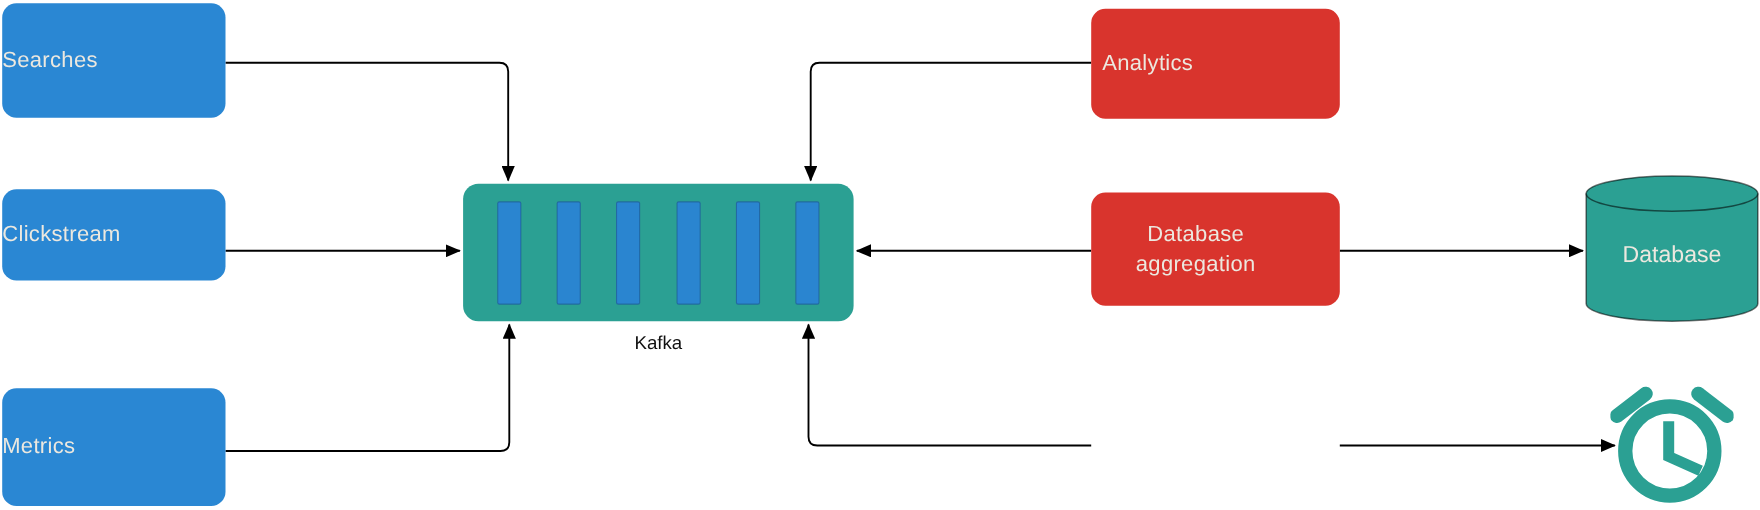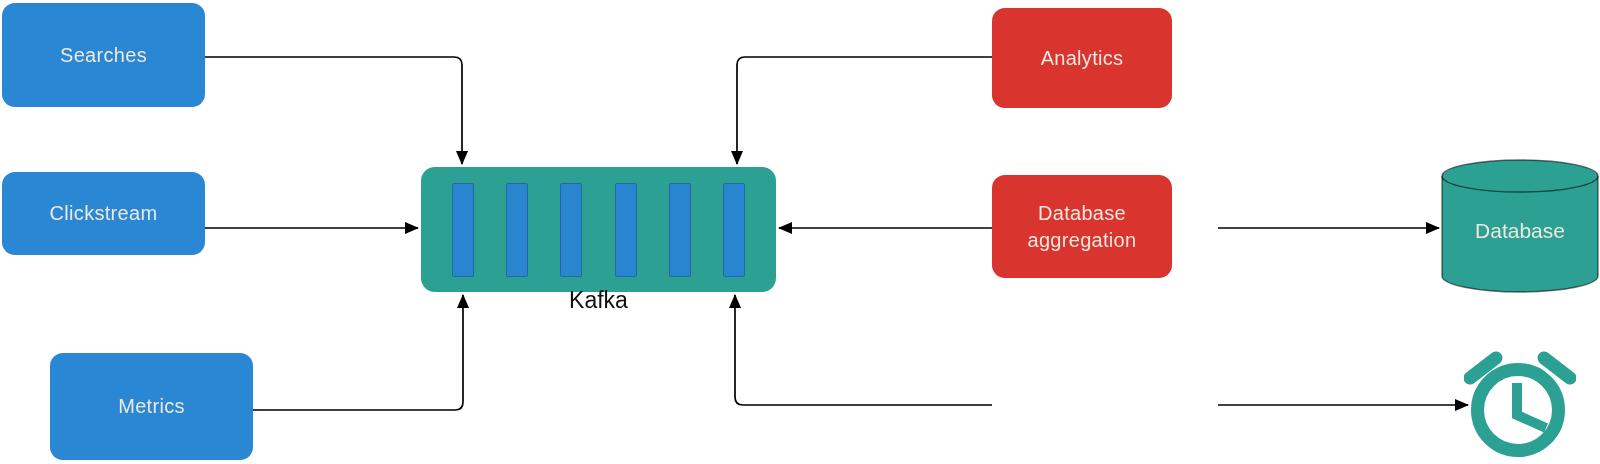--- a/index.html
+++ b/index.html
@@ -13,40 +13,40 @@
     --background:#ffffff;
   }
   html,body{margin:0;padding:0;}
   body{font-family:"Liberation Sans", sans-serif; background:var(--background);}
   .canvas{
     position:relative; width:1600px; height:464px; background:var(--background);
     overflow:hidden;
   }
   .edges{position:absolute; inset:0; width:1600px; height:464px;}
   .node{
-    position:absolute; display:flex; align-items:center; justify-content:center;
+    position:absolute; display:flex; align-items:center; 
     text-align:center; color:var(--label-text); font-size:20px; letter-spacing:.3px;
     border-radius:13px; box-sizing:border-box; line-height:1.35;
   }
   .producer{left:2px; width:203px; background:var(--producer-blue);}
-  .consumer{left:992px; width:180px; background:var(--consumer-red); padding:0 10px;}
+  .consumer{left:992px; width:226px; background:var(--consumer-red); padding:0 10px;}
   .label-wrap{display:inline-block; max-width:170px;}
   .kafka-box{
     position:absolute; left:421px; top:167px; width:355px; height:125px;
     background:var(--teal); border-radius:14px;
     display:flex; align-items:center; justify-content:space-between;
     padding:0 31px; box-sizing:border-box;
   }
   .partition{
     width:22px; height:94px; background:var(--partition-blue);
     border:1px solid rgba(25,70,110,.45); border-radius:2px; box-sizing:border-box;
   }
   .kafka-label{
-    position:absolute; left:421px; top:287px; width:355px; text-align:center;
-    font-size:23px; color:var(--kafka-label-text);
+    position:absolute; left:421px; top:302px; width:355px; text-align:center;
+    font-size:17px; color:var(--kafka-label-text);
   }
   .db-svg{position:absolute; left:1440px; top:158px;}
   .db-text{fill:var(--label-text); font-size:21px; font-family:"Liberation Sans",sans-serif;}
   .clock-svg{position:absolute; left:1464px; top:348px;}
   .edge{fill:none; stroke:var(--arrow); stroke-width:1.7px;}
 </style>
 </head>
 <body>
 
 <div class="canvas">
@@ -66,21 +66,21 @@
     <path class="edge" d="M992,405 H743 Q735,405 735,397 V295" marker-end="url(#ah)"></path>
     <path class="edge" d="M1218,405 H1468" marker-end="url(#ah)"></path>
   </svg>
 
   <div class="node producer" style="top:3px; height:104px;">
     <span>Searches</span>
   </div>
   <div class="node producer" style="top:172px; height:83px;">
     <span>Clickstream</span>
   </div>
-  <div class="node producer" style="top:353px; height:107px;margin-left:48px;">
+  <div class="node producer" style="top:353px; height:107px;">
     <span>Metrics</span>
   </div>
 
   <div class="kafka-box">
 
   <div class="partition"></div>
       <div class="partition"></div>
       <div class="partition"></div>
       <div class="partition"></div>
       <div class="partition"></div>

